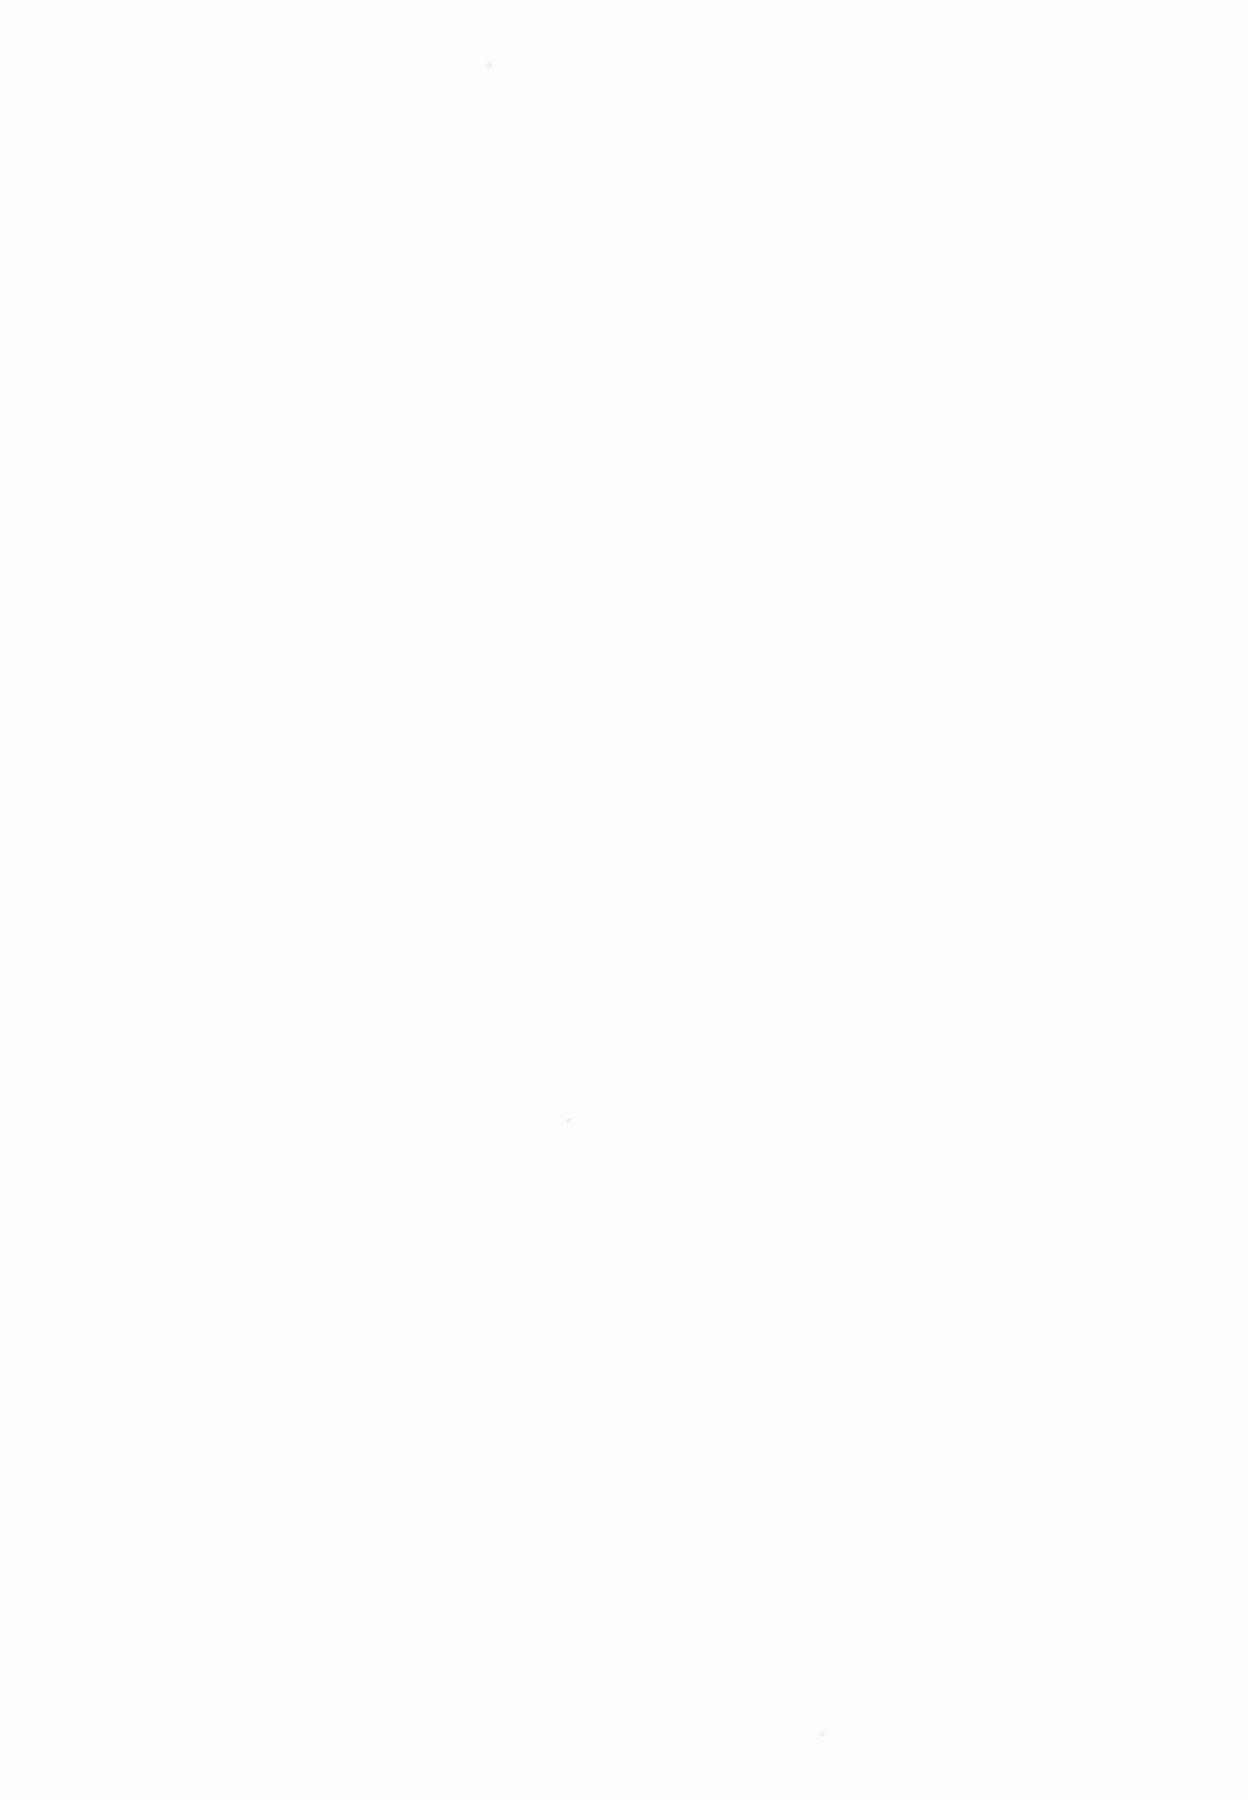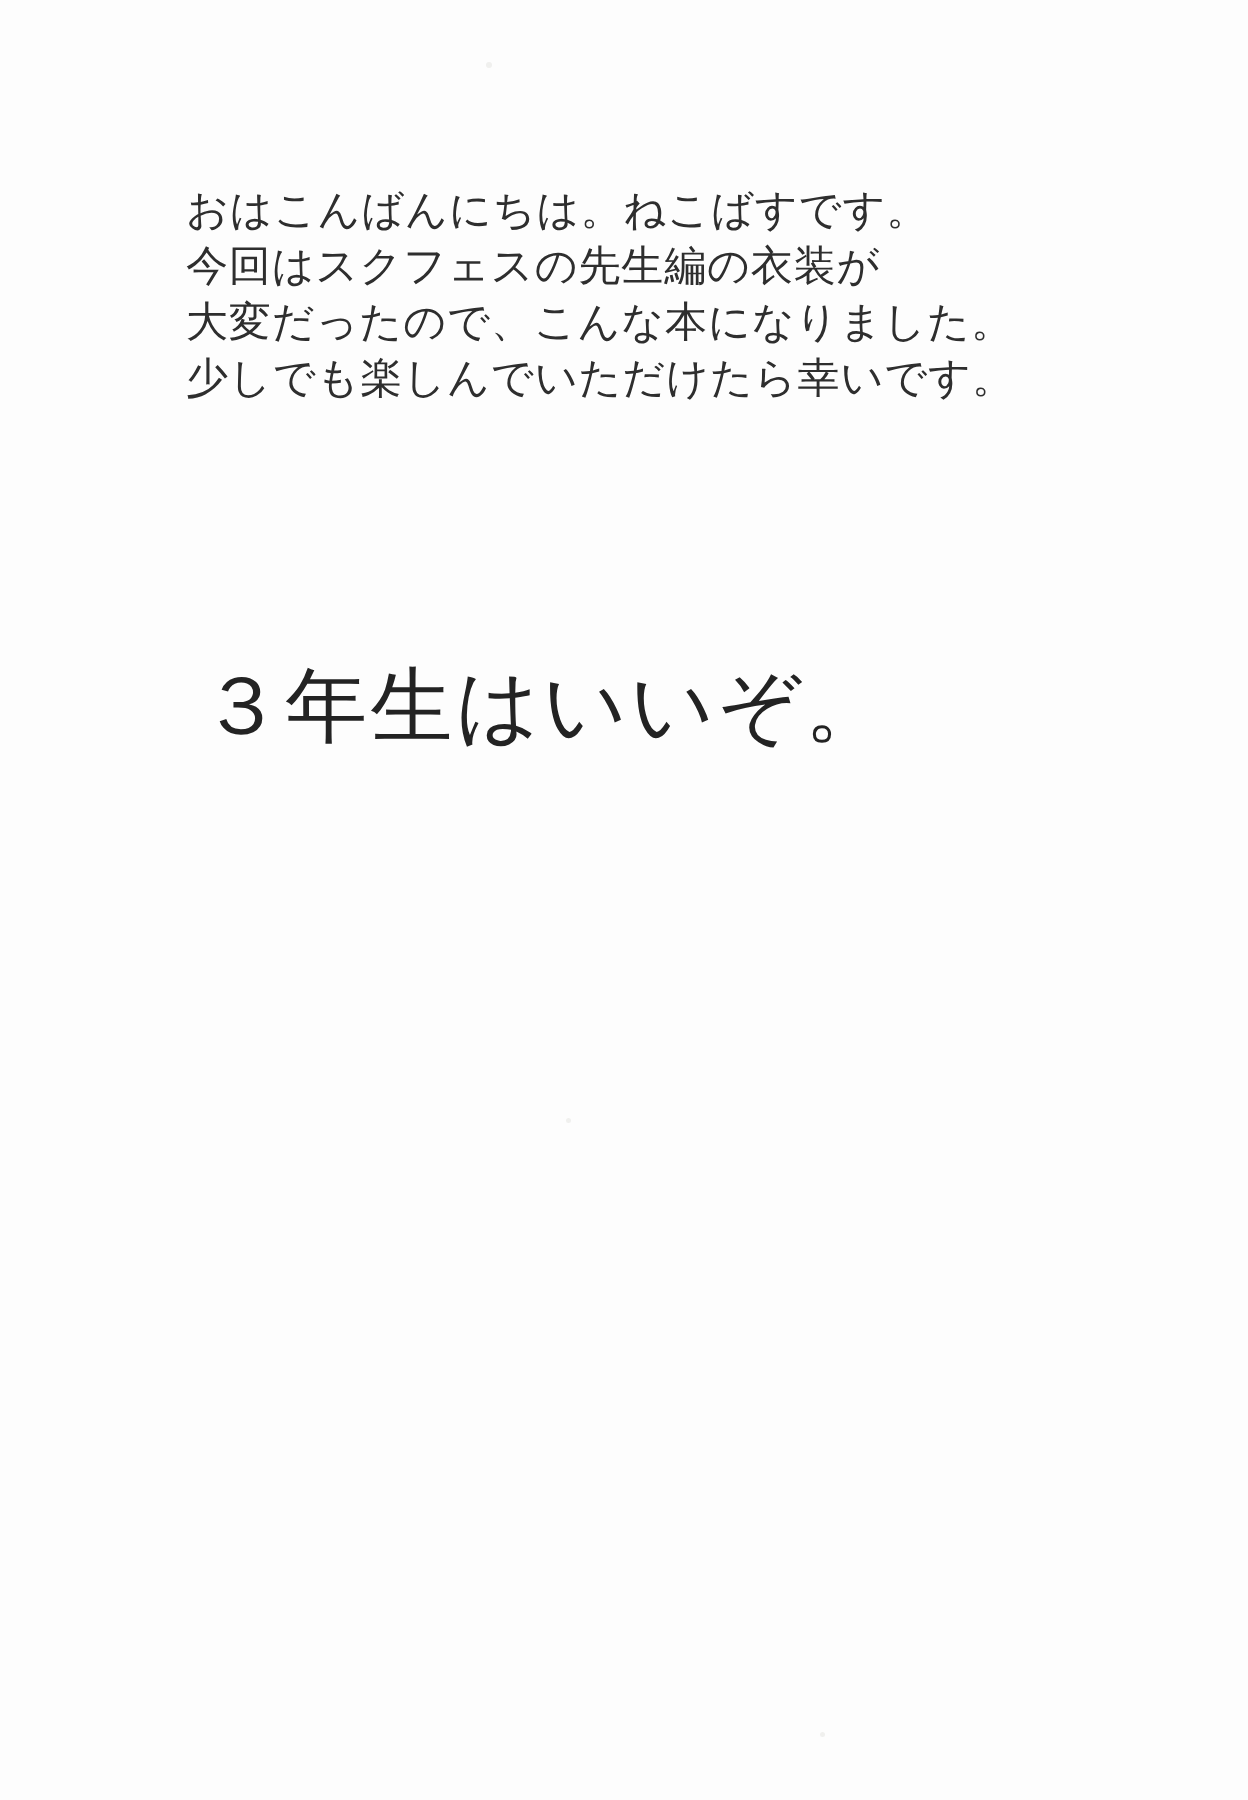--- a/index.html
+++ b/index.html
@@ -77,23 +77,16 @@
 </style>
 </head>
 <body>
 
 <div class="page">
 
   <div class="speck" style="left:486px; top:62px; width:6px; height:6px;"></div>
   <div class="speck" style="left:566px; top:1118px; width:5px; height:5px;"></div>
   <div class="speck" style="left:820px; top:1732px; width:5px; height:5px;"></div>
 
-  <div class="note">
-    <div class="note-line">おはこんばんにちは。ねこばすです。</div>
-    <div class="note-line">今回はスクフェスの先生編の衣装が</div>
-    <div class="note-line">大変だったので、こんな本になりました。</div>
-    <div class="note-line">少しでも楽しんでいただけたら幸いです。</div>
-  </div>
 
-  <div class="headline">３年生はいいぞ。</div>
 
 
 </div>
 
 </body></html>

